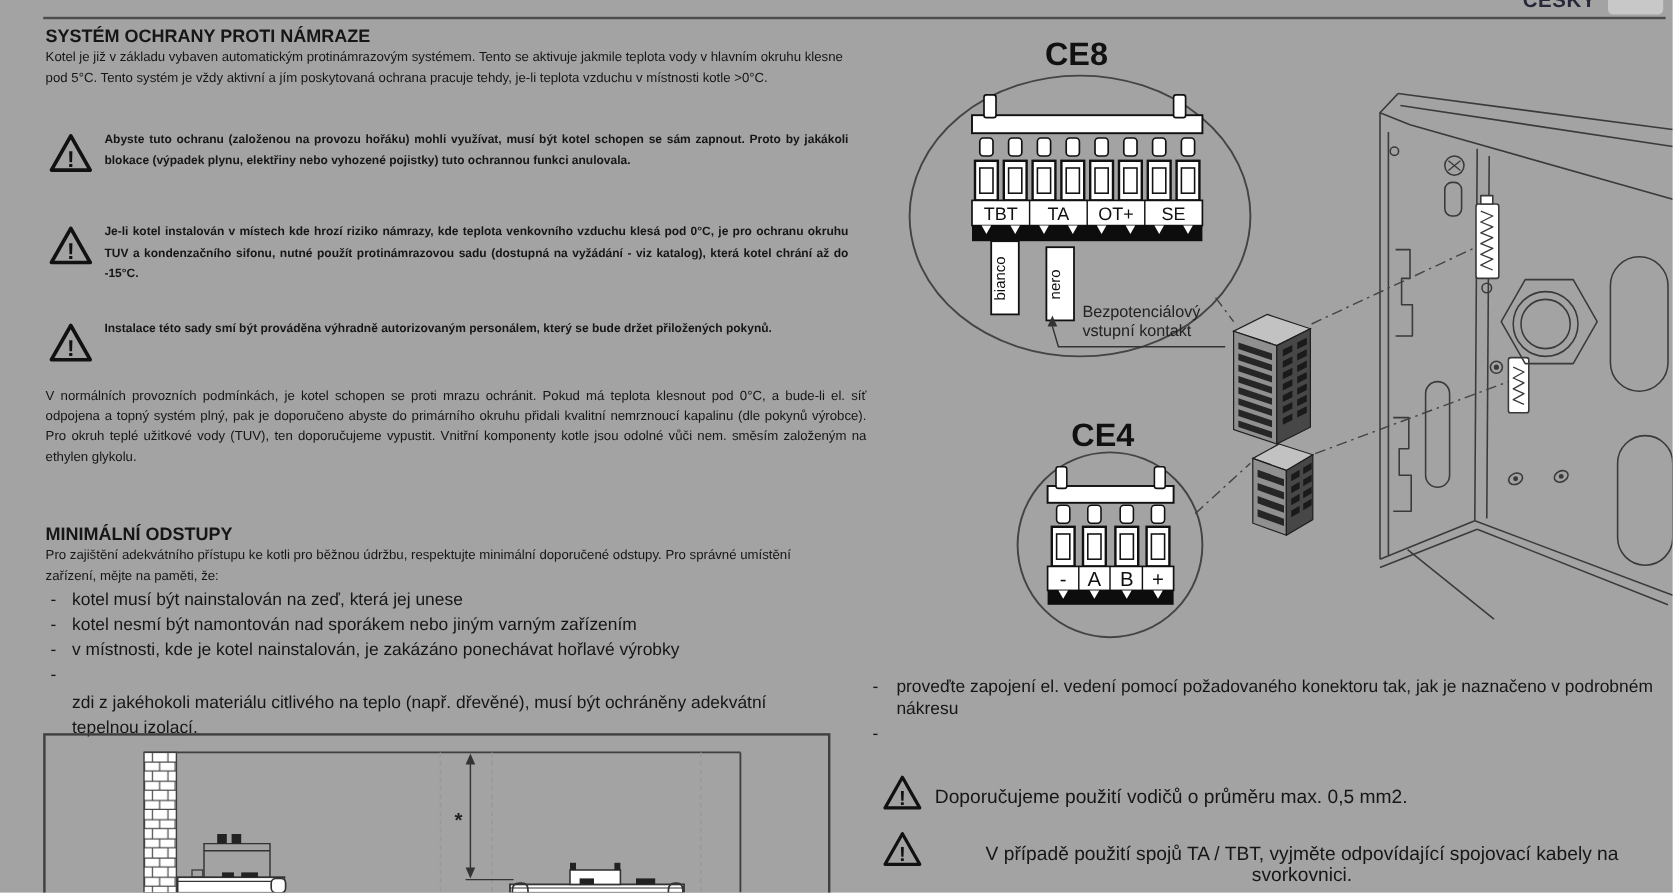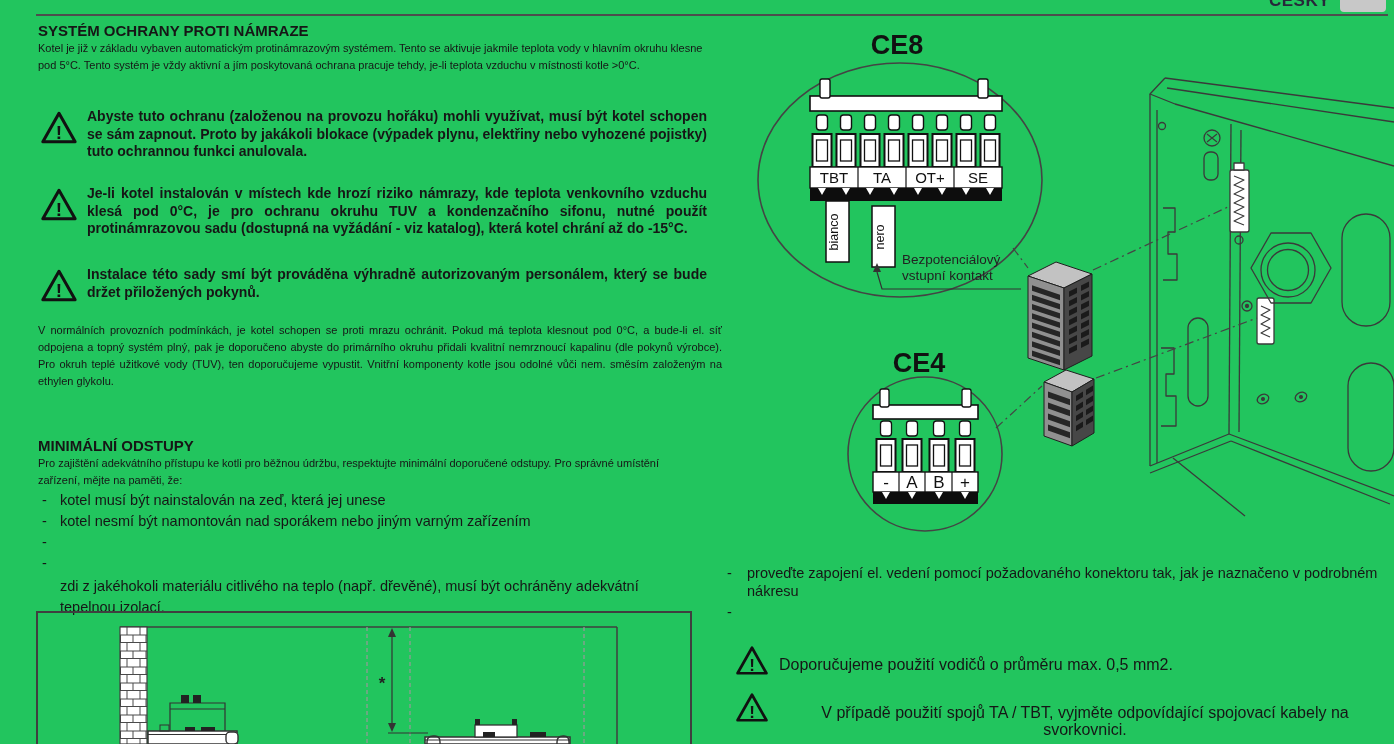--- a/index.html
+++ b/index.html
@@ -1,28 +1,28 @@
 <!DOCTYPE html>
 <html><head>
 <meta charset="utf-8">
 <style>
   html,body{margin:0;padding:0;background:#fff;}
-  .canvas{position:relative;width:1394px;height:744px;background:#22c55e;overflow:hidden;
+  .canvas{position:relative;width:1394px;height:744px;background:#a3a3a3;overflow:hidden;
           font-family:"Liberation Sans",sans-serif;color:#161616;}
   .abs{position:absolute;}
   .rule{position:absolute;left:36px;top:14px;width:1352px;height:2px;background:#4d4d4d;}
   .lang{position:absolute;top:-8px;right:64px;font-size:17px;line-height:17px;font-weight:700;
         letter-spacing:.5px;color:#27273a;}
   .lang-tab{position:absolute;top:-8px;right:8px;width:46px;height:20px;border-radius:4px;background:#c8c8c8;}
   .h1{position:absolute;font-weight:700;font-size:15px;line-height:17px;}
   .p{position:absolute;font-size:11px;line-height:17px;}
   .just{text-align:justify;}
   .lwarn{position:absolute;left:40px;width:670px;display:flex;align-items:flex-start;}
   .lwarn .tri{flex:none;margin-top:2px;}
-  .lwarn .wtext{margin-left:9px;width:620px;font-weight:700;font-size:14px;line-height:17.5px;text-align:justify;}
+  .lwarn .wtext{margin-left:9px;width:620px;font-weight:700;font-size:10px;line-height:17.5px;text-align:justify;}
   .bullets{position:absolute;left:42px;top:490px;width:648px;}
   .bullet{display:flex;font-size:14.5px;line-height:21px;}
   .bullet .m{width:18px;flex:none;}
   .steps{position:absolute;left:727px;top:564px;width:664px;}
   .step{display:flex;font-size:14.5px;line-height:18px;margin-bottom:3px;}
   .step .m{width:20px;flex:none;}
   .rwarn-text{position:absolute;font-size:16px;line-height:17px;}
   .figbox{position:absolute;left:36px;top:611px;width:652px;height:131px;border:2px solid #3f3f3f;overflow:hidden;}
   svg text{font-family:"Liberation Sans",sans-serif;}
 </style>
@@ -71,20 +71,21 @@
     <div class="bullet">
       <span class="m">-</span>
       <span>kotel musí být nainstalován na zeď, která jej unese</span>
     </div>
     <div class="bullet">
       <span class="m">-</span>
       <span>kotel nesmí být namontován nad sporákem nebo jiným varným zařízením</span>
     </div>
     <div class="bullet">
       <span class="m">-</span>
+      <span>v místnosti, kde je kotel nainstalován, je zakázáno ponechávat hořlavé výrobky</span>
     </div>
     <div class="bullet">
       <span class="m">-</span>
       <span style="width:610px;margin-top:23px;">zdi z jakéhokoli materiálu citlivého na teplo (např. dřevěné), musí být ochráněny adekvátní tepelnou izolací.</span>
     </div>
   </div>
 
   <div class="figbox">
     <svg width="652" height="131" viewBox="0 0 652 131">
       <defs>

